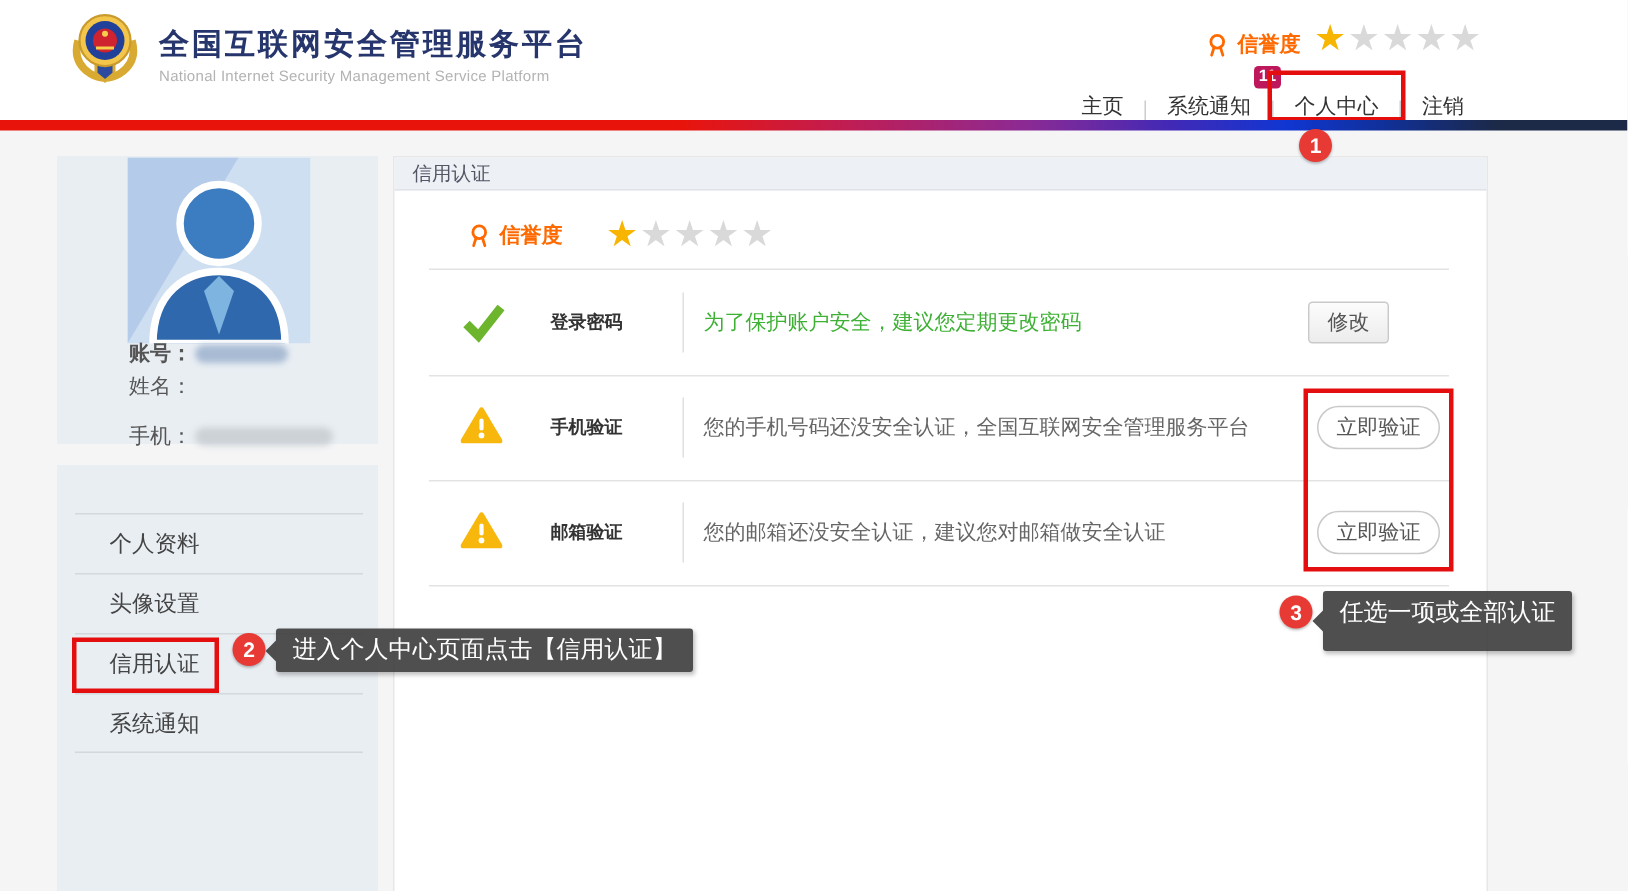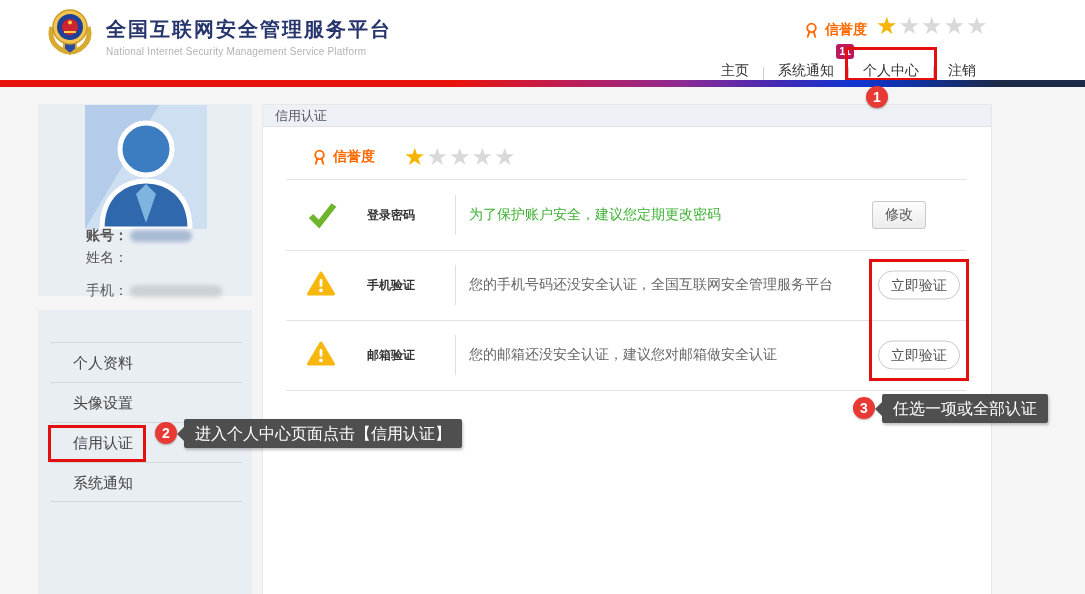--- a/index.html
+++ b/index.html
@@ -80,21 +80,21 @@
     color:#fff; font-size:14px; font-weight:bold; text-align:center; line-height:22px;
     box-shadow:0 1px 2px rgba(0,0,0,0.3); z-index:21; }
   .tooltip { position:absolute; background:rgba(64,64,64,0.92); color:#fff; white-space:nowrap;
     border-radius:2px; box-shadow:1px 2px 3px rgba(0,0,0,0.25); z-index:20; }
   .tooltip .arrow { position:absolute; left:-7px; top:50%; transform:translateY(-50%); width:0; height:0;
     border-top:7px solid transparent; border-bottom:7px solid transparent; border-right:7px solid rgba(64,64,64,0.92); }
   .tt1 { left:895px; top:85px; height:25px; line-height:25px; font-size:15px; padding:0 10px; }
   .c1  { left:866px; top:86px; }
   .tt2 { left:184px; top:419px; height:29px; line-height:29px; font-size:16px; padding:0 11px; }
   .c2  { left:155px; top:422px; }
-  .tt3 { left:882px; top:394px; height:29px; line-height:29px; font-size:16px; padding:0 11px; }
+  .tt3 { left:882px; top:394px; height:40px; line-height:29px; font-size:16px; padding:0 11px; }
   .c3  { left:853px; top:397px; }
 </style>
 </head>
 <body>
 
 <div class="page">
 
   <header class="site-header">
     <div class="logo">
       <svg width="52" height="50" viewBox="0 0 52 50">

